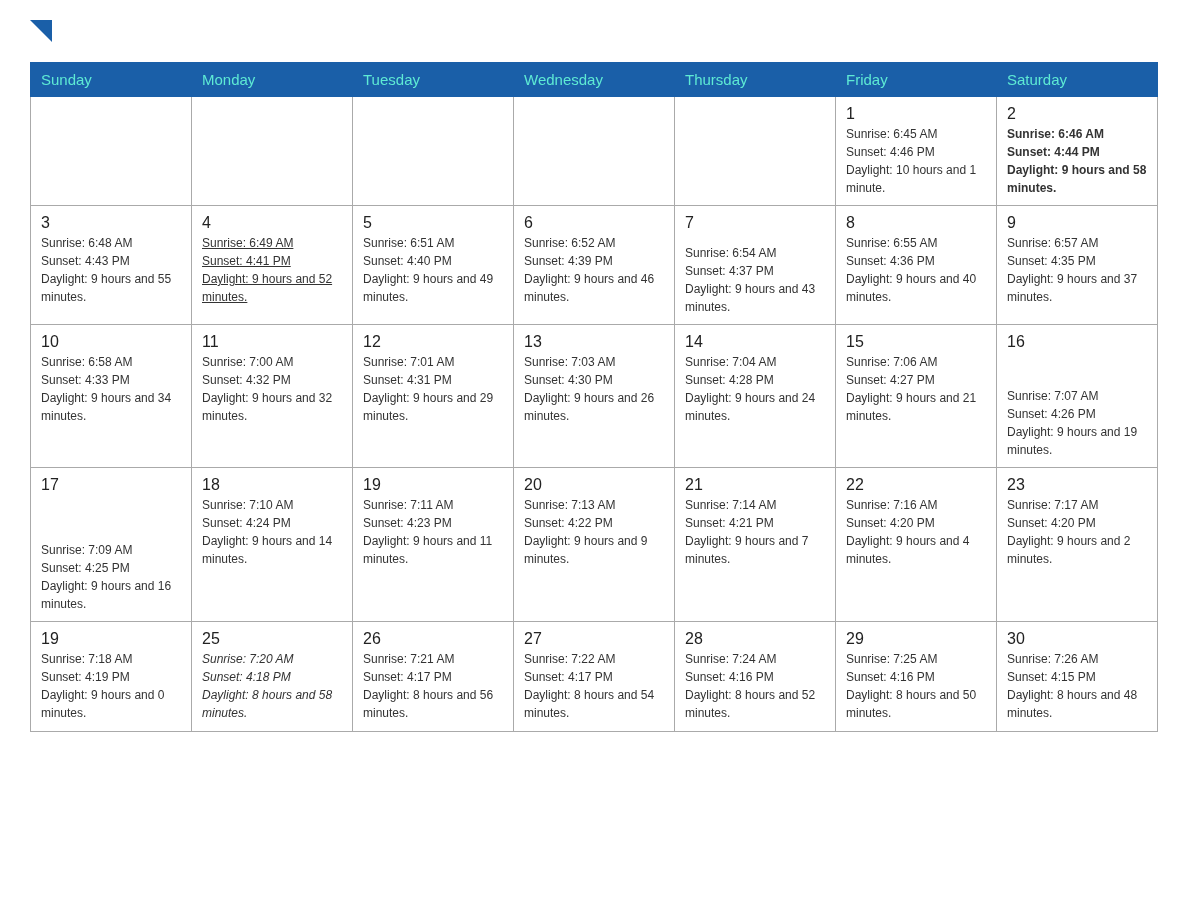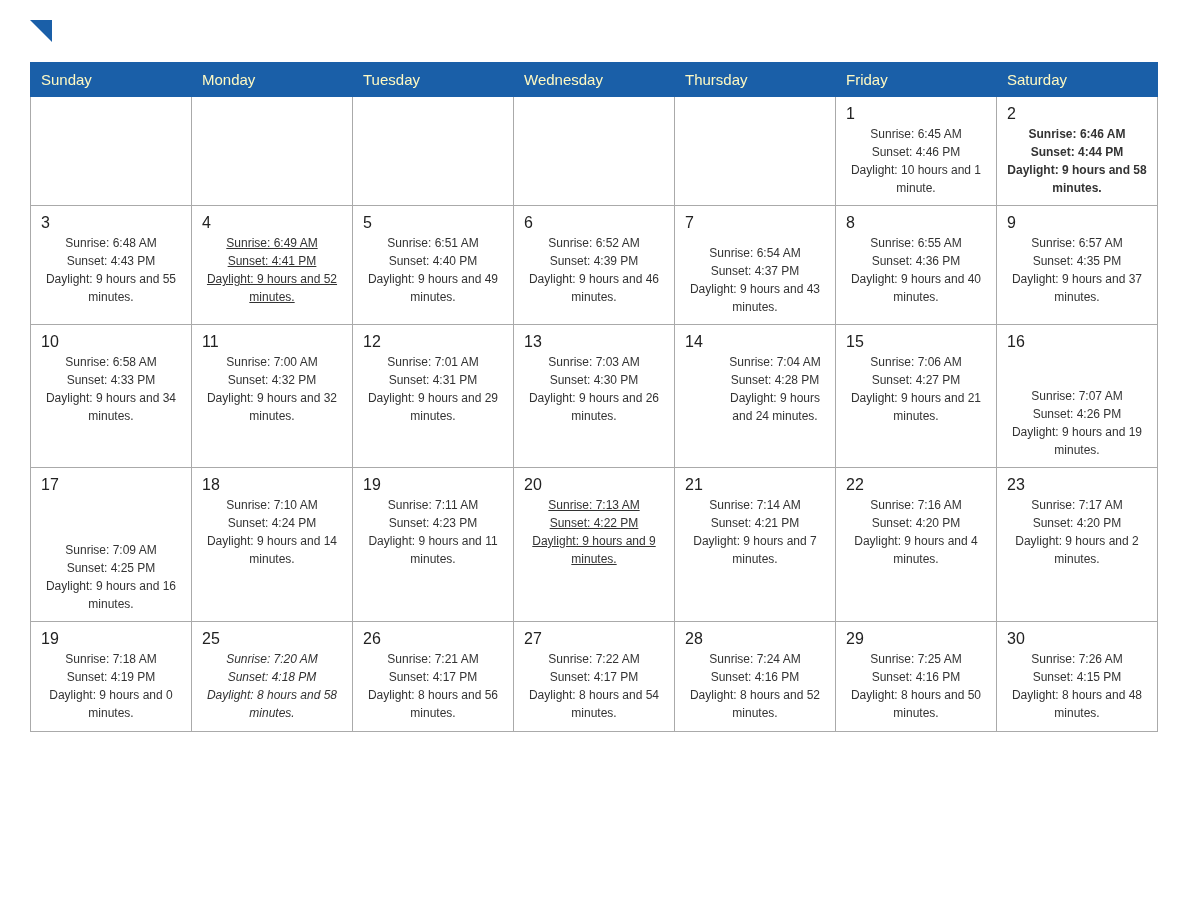--- a/index.html
+++ b/index.html
@@ -48,21 +48,21 @@
       font-size: 22px;
       color: #444;
       margin-top: 4px;
     }
     table {
       width: 100%;
       border-collapse: collapse;
     }
     thead tr th {
       background-color: #1a5fa8;
-      color: #fef9c3;
+      color: #5eead4;
       font-size: 15px;
       font-weight: normal;
       padding: 8px 10px;
       text-align: left;
       border: 1px solid #1a5fa8;
     }
     tbody tr td {
       border: 1px solid #aaa;
       vertical-align: top;
       padding: 8px 10px;
@@ -79,21 +79,20 @@
       font-size: 16px;
       color: #222;
       font-weight: normal;
       display: block;
       margin-bottom: 2px;
     }
     .day-info {
       font-size: 12px;
       color: #333;
       line-height: 1.5;
-      text-align: center;
     }
     tbody tr td.empty {
       background: #fff;
     }
     .logo-icon-wrapper {
       display: flex;
       align-items: flex-end;
     }
   </style>
 </head>
@@ -213,21 +212,21 @@
 Daylight: 9 hours and 29 minutes.</div>
         </td>
         <td>
           <span class="day-number">13</span>
           <div class="day-info" style="white-space: pre-line;">Sunrise: 7:03 AM
 Sunset: 4:30 PM
 Daylight: 9 hours and 26 minutes.</div>
         </td>
         <td>
           <span class="day-number">14</span>
-          <div class="day-info" style="white-space: pre-line; margin-left: 40px;">Sunrise: 7:04 AM
+          <div class="day-info" style="white-space: pre-line;">Sunrise: 7:04 AM
 Sunset: 4:28 PM
 Daylight: 9 hours and 24 minutes.</div>
         </td>
         <td>
           <span class="day-number">15</span>
           <div class="day-info" style="white-space: pre-line;">Sunrise: 7:06 AM
 Sunset: 4:27 PM
 Daylight: 9 hours and 21 minutes.</div>
         </td>
         <td>
@@ -251,21 +250,21 @@
 Daylight: 9 hours and 14 minutes.</div>
         </td>
         <td>
           <span class="day-number">19</span>
           <div class="day-info" style="white-space: pre-line;">Sunrise: 7:11 AM
 Sunset: 4:23 PM
 Daylight: 9 hours and 11 minutes.</div>
         </td>
         <td>
           <span class="day-number">20</span>
-          <div class="day-info" style="white-space: pre-line; text-decoration: underline;">Sunrise: 7:13 AM
+          <div class="day-info" style="white-space: pre-line;">Sunrise: 7:13 AM
 Sunset: 4:22 PM
 Daylight: 9 hours and 9 minutes.</div>
         </td>
         <td>
           <span class="day-number">21</span>
           <div class="day-info" style="white-space: pre-line;">Sunrise: 7:14 AM
 Sunset: 4:21 PM
 Daylight: 9 hours and 7 minutes.</div>
         </td>
         <td>

